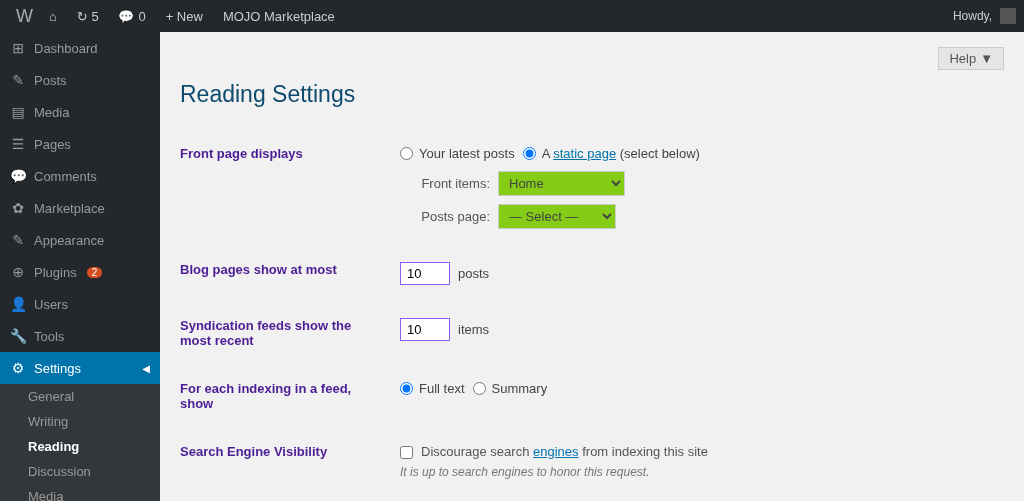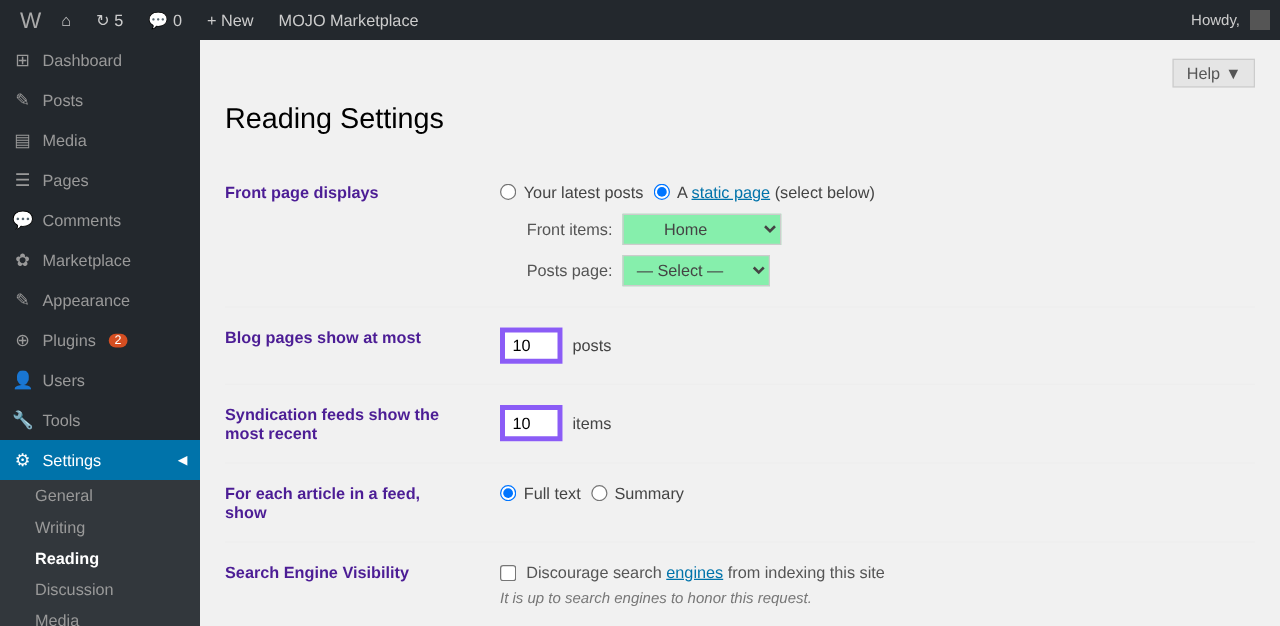--- a/index.html
+++ b/index.html
@@ -63,21 +63,21 @@
     
     .page-content {
       padding: 20px 20px 20px 20px;
       background: #f1f1f1;
       min-height: calc(100vh - 32px);
     }
 
     h1.page-title {
       font-size: 23px;
       font-weight: 400;
-      color: #000000;
+      color: #0c4a6e;
       margin-bottom: 20px;
       line-height: 1.3;
     }
 
     .help-btn {
       float: right;
       margin-top: -5px;
       background: #e5e5e5;
       border: 1px solid #ccc;
       color: #555;
@@ -117,31 +117,30 @@
     .radio-row label { cursor: pointer; }
     .link { color: #0073aa; text-decoration: underline; cursor: pointer; }
 
     .page-select-group { margin-top: 10px; display: flex; flex-direction: column; gap: 8px; }
     .page-select-row { display: flex; align-items: center; gap: 8px; }
     .page-select-label { width: 90px; text-align: right; color: #555; }
     .page-select-row select {
       border: 1px solid #ccc;
       padding: 3px 20px 3px 6px;
       font-size: 13px;
-      background: #86efac;
+      background: #84cc16;
       color: #444;
       cursor: pointer;
       appearance: menulist;
-      text-align: center;
     }
 
     .inline-input-row { display: flex; align-items: center; gap: 8px; }
     .inline-input-row input[type=text] {
       width: 50px;
-      border: 4px solid #8b5cf6;
+      border: 1px solid #8b5cf6;
       padding: 3px 6px;
       font-size: 13px;
     }
 
     .checkbox-row { display: flex; align-items: flex-start; gap: 8px; }
     .checkbox-row input[type=checkbox] { margin-top: 2px; cursor: pointer; }
     .checkbox-label { color: #555; }
     .engines-link { color: #0073aa; text-decoration: underline; cursor: pointer; }
     .italic-note { font-style: italic; color: #777; margin-top: 6px; font-size: 12px; }
 
@@ -304,21 +303,21 @@
             <td>
               <div class="inline-input-row">
                 <input type="text" value="10" style="">
                 <span>items</span>
               </div>
             </td>
           </tr>
 
           <tr>
             <th>
-              <span>For each article in a feed,</span>
+              <span>For each indexing in a feed,</span>
               <br>
               <span>show</span>
             </th>
             <td>
               <div class="radio-group">
                 <div class="radio-row">
                   <input type="radio" name="feed_type" id="full-text" checked="" style="">
                   <label for="full-text">Full text</label>
                 </div>
                 <div class="radio-row">

